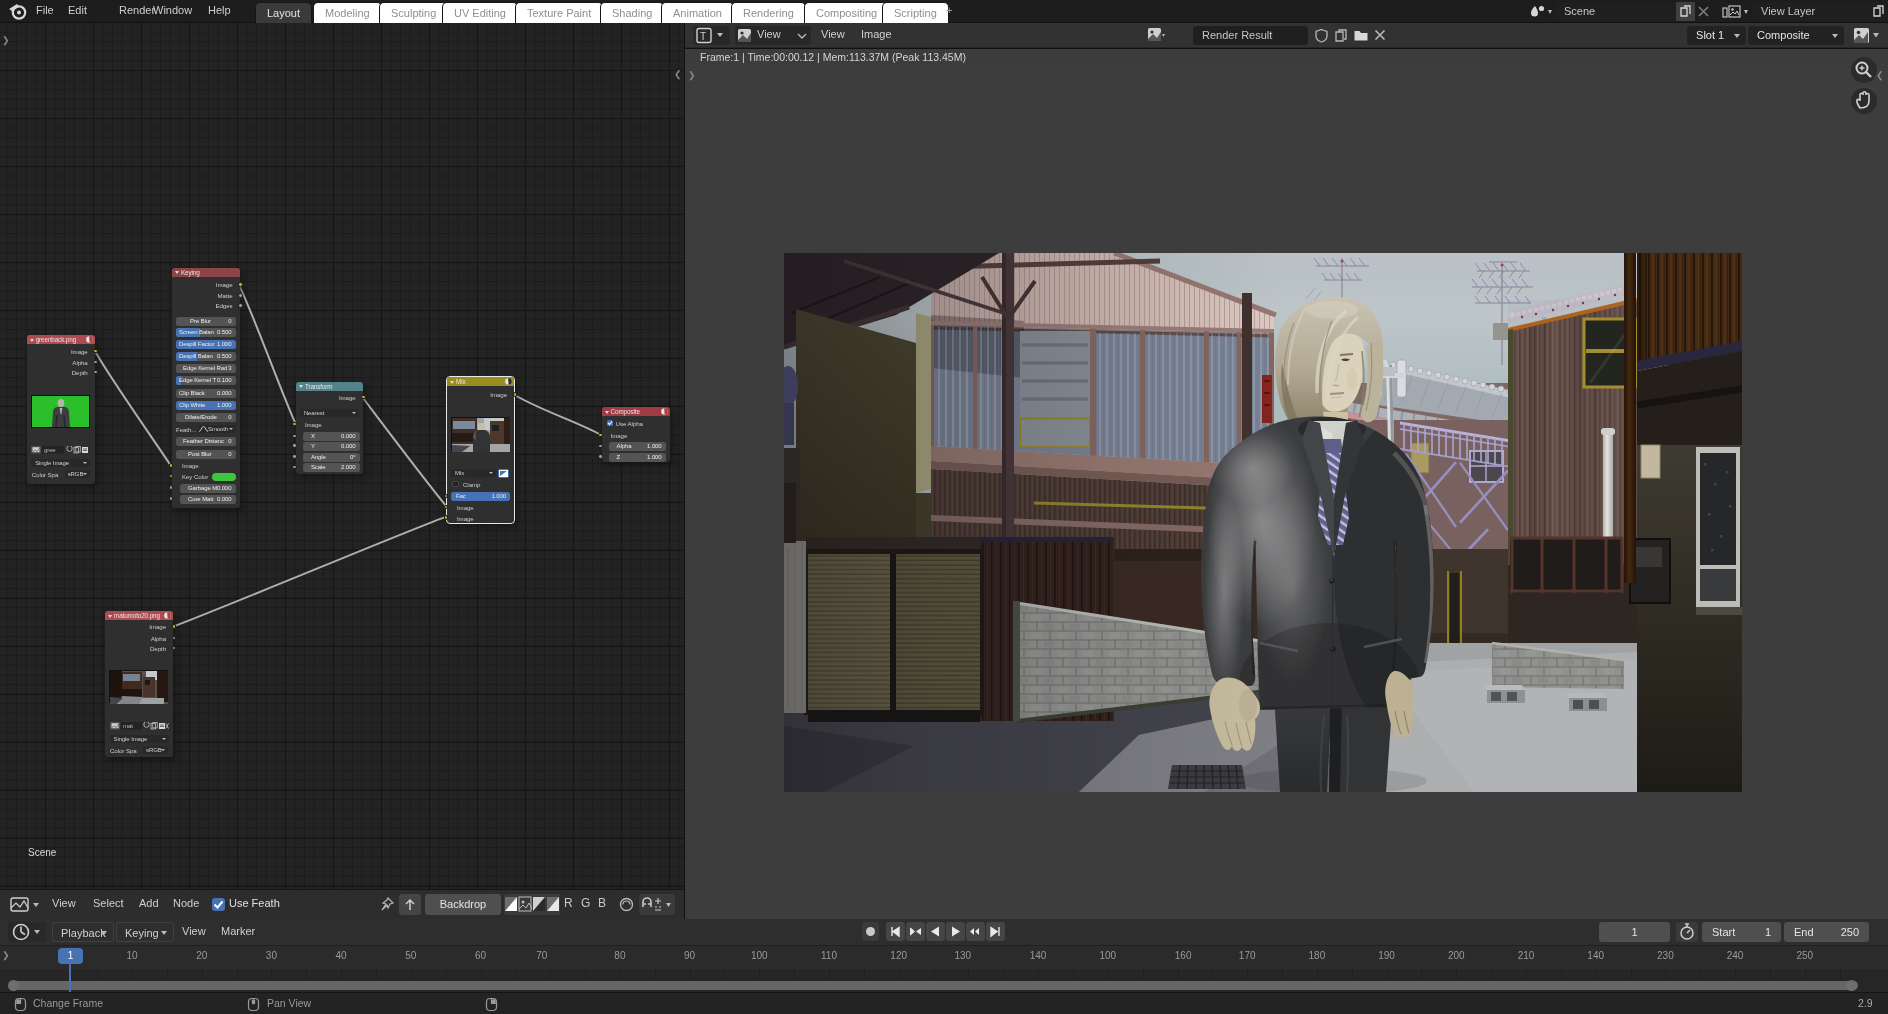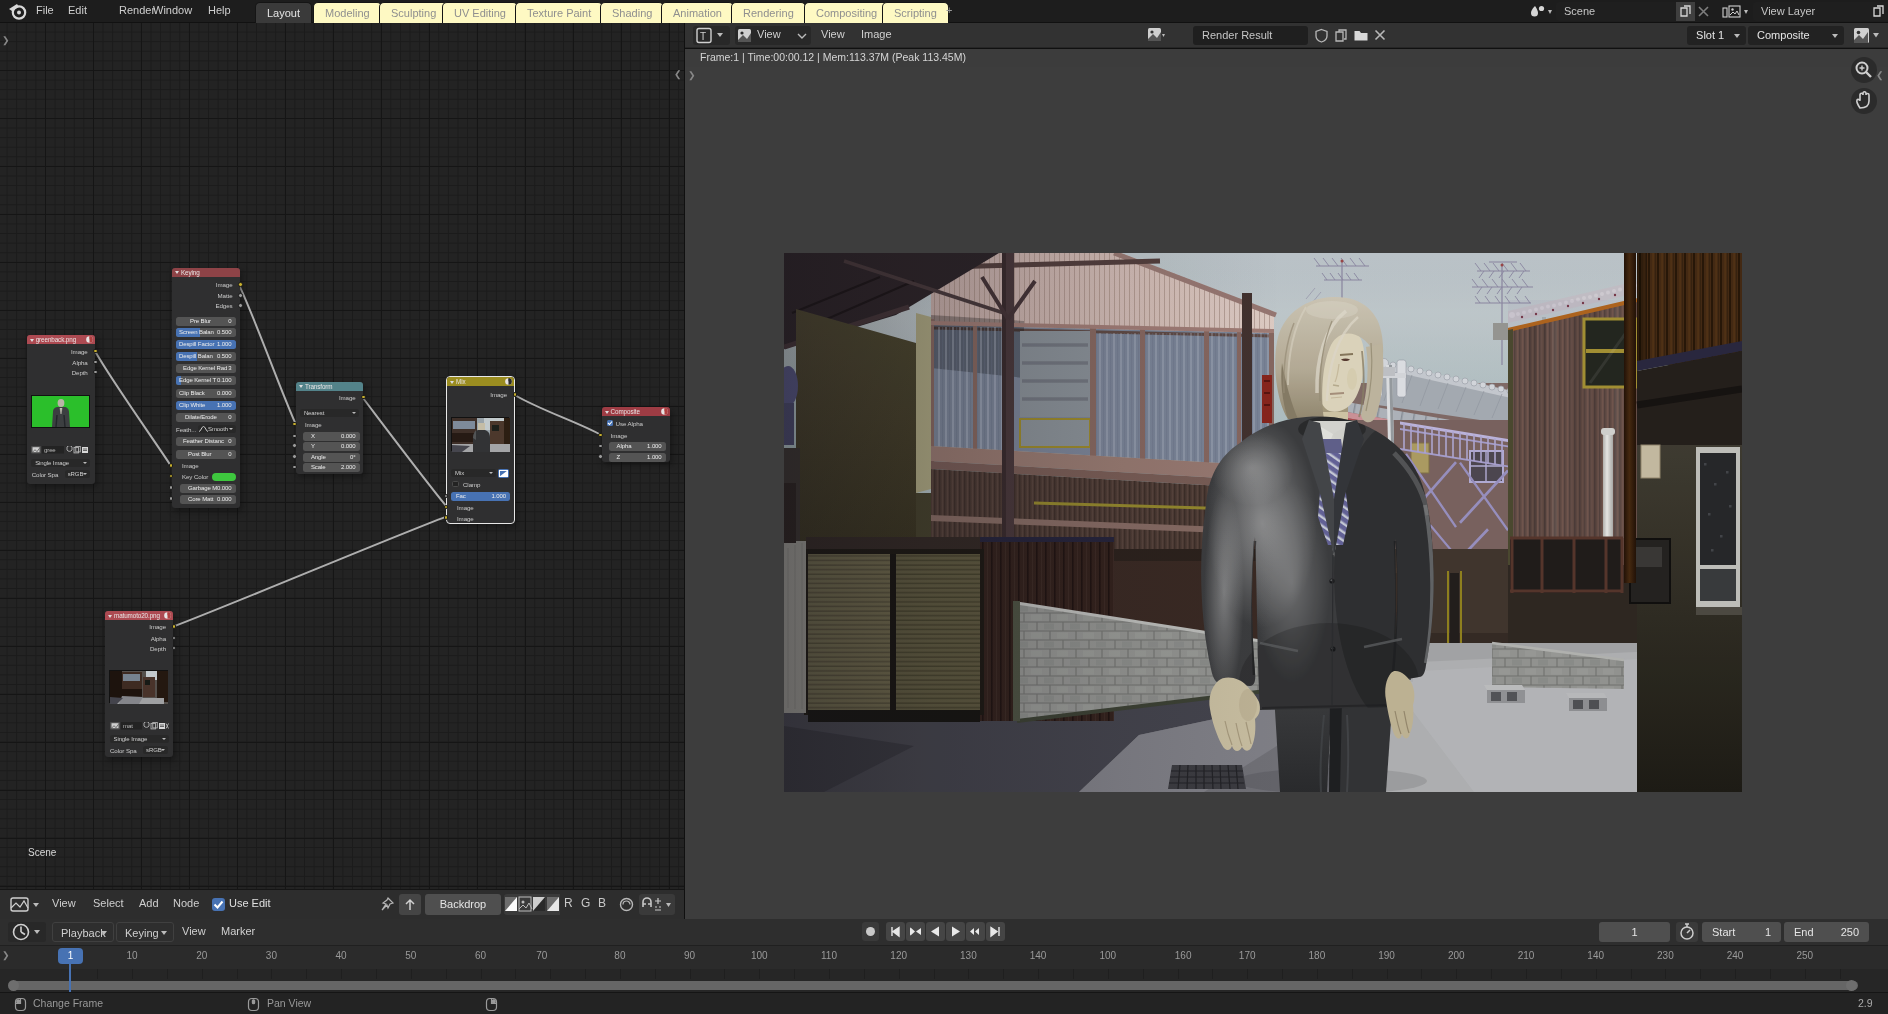--- a/index.html
+++ b/index.html
@@ -1,20 +1,20 @@
 <!DOCTYPE html>
 <html><head><meta charset="utf-8">
 <style>
 *{margin:0;padding:0;box-sizing:border-box}
 html,body{width:1888px;height:1014px;overflow:hidden;background:#101010}
 body{font-family:"Liberation Sans",sans-serif;position:relative}
 .abs{position:absolute}
 #topbar{left:0;top:0;width:1888px;height:23px;background:#1d1d1d;border-bottom:1px solid #111;color:#cdcdcd;font-size:11px}
 .menu{position:absolute;top:4px;color:#cfcfcf}
-.tab{position:absolute;top:2px;height:21px;line-height:20px;padding:0 11px;color:#8f8f8f;background:#fef9c3;border:1px solid #151515;border-bottom:none;border-radius:5px 5px 0 0;font-size:11px}
+.tab{position:absolute;top:2px;height:21px;line-height:20px;padding:0 11px;color:#8f8f8f;background:#ffffff;border:1px solid #151515;border-bottom:none;border-radius:5px 5px 0 0;font-size:11px}
 .tab.active{background:#3a3a3a;color:#e4e4e4}
 #nodeed{left:0;top:23px;width:684px;height:866px;background-color:#232323;
  background-image:linear-gradient(#151515 1px,transparent 1px),linear-gradient(90deg,#151515 1px,transparent 1px),linear-gradient(#1b1b1b 1px,transparent 1px),linear-gradient(90deg,#1b1b1b 1px,transparent 1px);
  background-size:48px 48px,48px 48px,9.6px 9.6px,9.6px 9.6px;background-position:-3px -1px;}
 #nodehdr{left:0;top:889px;width:684px;height:30px;background:#2d2d2d;border-top:1px solid #151515;color:#d4d4d4;font-size:11px}
 #imghdr{left:685px;top:23px;width:1203px;height:25px;background:#323232;border-bottom:1px solid #262626;color:#d0d0d0;font-size:11px}
 #infobar{left:685px;top:49px;width:1203px;height:18px;background:#3c3c3c;color:#d5d5d5;font-size:10.5px}
 #viewport{left:685px;top:67px;width:1203px;height:852px;background:#3d3d3d}
 #timeline{left:0;top:919px;width:1888px;height:73px;background:#2b2b2b}
 #tlhdr{left:0;top:0;width:1888px;height:27px;background:#2e2e2e;border-bottom:1px solid #202020;color:#d0d0d0;font-size:11px}
@@ -371,21 +371,21 @@
   </svg>
   <span class="menu" style="left:52px;top:7px;position:absolute">View</span>
   <span class="menu" style="left:93px;top:7px;position:absolute">Select</span>
   <span class="menu" style="left:139px;top:7px;position:absolute">Add</span>
   <span class="menu" style="left:173px;top:7px;position:absolute">Node</span>
   <div class="abs" style="left:212px;top:8px;width:13px;height:13px;background:#4772b3;border-radius:3px">
     <svg width="13" height="13" viewBox="0 0 13 13">
         <path d="M2.5,6.5 l3,3 5,-6" fill="none" stroke="#fff" stroke-width="2"></path>
       </svg>
   </div>
-  <span class="abs" style="left:229px;top:7px;color:#e0e0e0">Use Edit</span>
+  <span class="abs" style="left:229px;top:7px;color:#e0e0e0">Use Feath</span>
   <svg class="abs" style="left:378px;top:6px" width="18" height="18" viewBox="0 0 18 18">
       <path d="M10,2 l5,5 -3,1 -2,4 -1,-3 -5,5 4,-6 -3,-1 4,-3 z" fill="none" stroke="#b5b5b5" stroke-width="1.2"></path>
     </svg>
   <div class="btn" style="left:399px;top:4px;width:22px;height:21px">
     <svg width="22" height="21" viewBox="0 0 22 21">
         <path d="M11,16 V6 M7,10 l4,-4 4,4" fill="none" stroke="#cfcfcf" stroke-width="1.5"></path>
       </svg>
   </div>
   <div class="btn" style="left:425px;top:4px;width:76px;height:21px;background:#4f4f4f;line-height:21px">Backdrop</div>
   <div class="abs" style="left:504px;top:4px;width:56px;height:21px;background:#3a3a3a;border-radius:3px 0 0 3px">
@@ -994,21 +994,21 @@
       <span class="abs" style="left:257.4px;top:4px;width:28px;text-align:center">30</span>
       <span class="abs" style="left:327.1px;top:4px;width:28px;text-align:center">40</span>
       <span class="abs" style="left:396.8px;top:4px;width:28px;text-align:center">50</span>
       <span class="abs" style="left:466.5px;top:4px;width:28px;text-align:center">60</span>
       <span class="abs" style="left:536.2px;top:4px;width:28px;">70</span>
       <span class="abs" style="left:605.9px;top:4px;width:28px;text-align:center">80</span>
       <span class="abs" style="left:675.6px;top:4px;width:28px;text-align:center">90</span>
       <span class="abs" style="left:745.3px;top:4px;width:28px;text-align:center">100</span>
       <span class="abs" style="left:815px;top:4px;width:28px;text-align:center">110</span>
       <span class="abs" style="left:884.6999999999999px;top:4px;width:28px;text-align:center">120</span>
-      <span class="abs" style="left:954.4px;top:4px;width:28px;text-align:center">130</span>
+      <span class="abs" style="left:954.4px;top:4px;width:28px;text-align:left">130</span>
       <span class="abs" style="left:1024.1px;top:4px;width:28px;text-align:center">140</span>
       <span class="abs" style="left:1093.8px;top:4px;width:28px;text-align:center">100</span>
       <span class="abs" style="left:1163.5px;top:4px;width:28px;text-align:right">160</span>
       <span class="abs" style="left:1233.2px;top:4px;width:28px;text-align:center">170</span>
       <span class="abs" style="left:1302.8999999999999px;top:4px;width:28px;text-align:center">180</span>
       <span class="abs" style="left:1372.6px;top:4px;width:28px;text-align:center">190</span>
       <span class="abs" style="left:1442.3px;top:4px;width:28px;text-align:center">200</span>
       <span class="abs" style="left:1512px;top:4px;width:28px;text-align:center">210</span>
       <span class="abs" style="left:1581.7px;top:4px;width:28px;text-align:center">140</span>
       <span class="abs" style="left:1651.3999999999999px;top:4px;width:28px;text-align:center">230</span>

